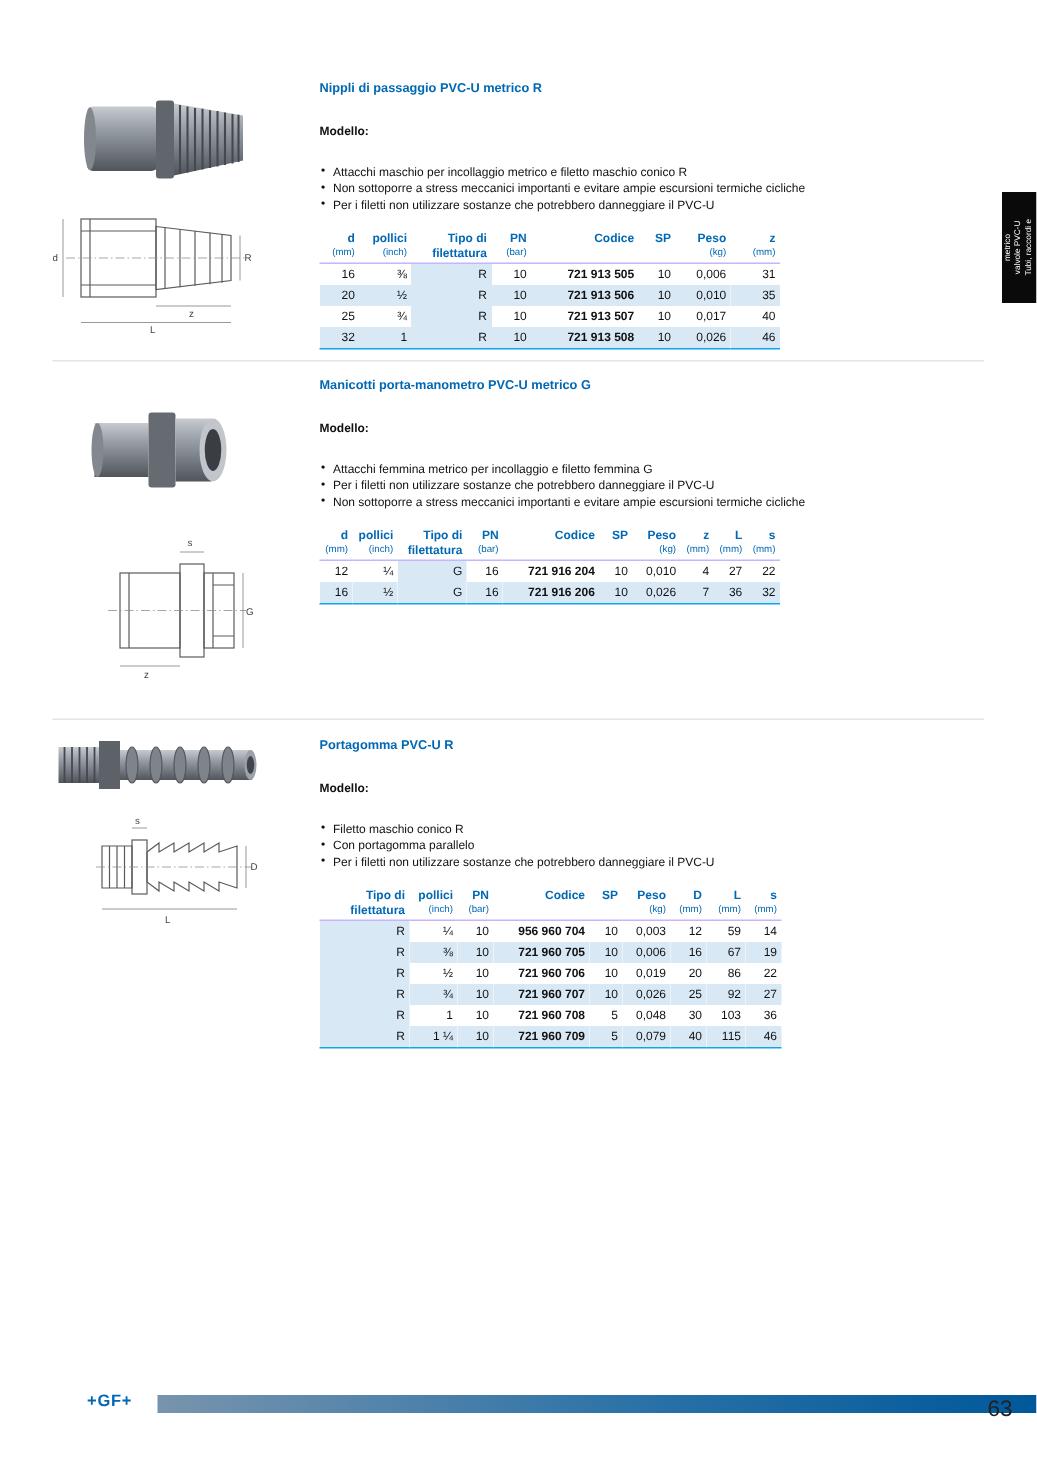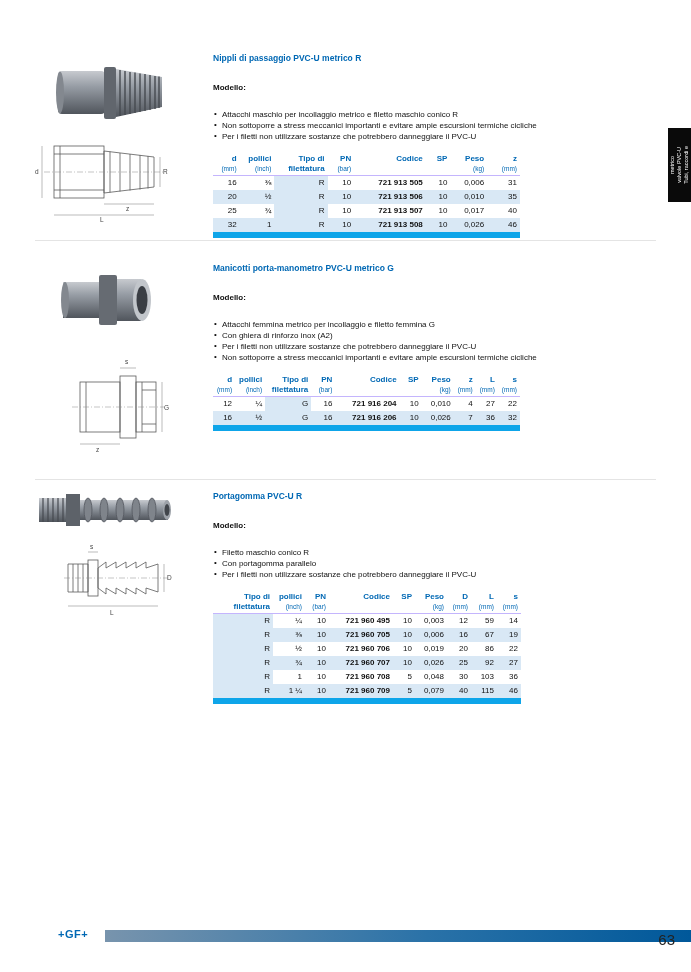--- a/index.html
+++ b/index.html
@@ -12,21 +12,21 @@
   .bullets{list-style:none;margin:16px 0 12px 0;padding:0;font-size:8px;line-height:11px}
   .bullets li{padding-left:9px;position:relative}
   .bullets li::before{content:"\2022";position:absolute;left:1px;top:-1px}
   table.product{border-collapse:collapse;table-layout:fixed;width:307px;font-size:8px}
   table.product th{color:#0068b4;text-align:right;padding:0 3px;font-weight:bold;font-size:8px;line-height:10px;vertical-align:bottom;white-space:nowrap;overflow:hidden}
   table.product tr.units th{font-weight:normal;font-size:6.5px;line-height:9px;border-bottom:1px solid #c4b5fd;padding-bottom:2px}
   table.product tr.units th.strong{font-weight:bold;font-size:8px}
   table.product td{text-align:right;padding:0 3px;height:14px;line-height:14px;white-space:nowrap;overflow:hidden}
   table.product tbody tr:nth-child(even) td{background:#d9e8f5}
   table.product td.shade{background:#d9e8f5}
-  table.product tbody tr:last-child td{border-bottom:6px solid #0ea5e9}
+  table.product tbody tr:last-child td{border-bottom:1px solid #0ea5e9}
   table.product td.bold{font-weight:bold}
   .divider{position:absolute;left:35px;width:621px;height:1px;background:#e4e4e4}
   .side-tab{position:absolute;right:0;top:128px;width:23px;height:74px;background:#0a0a0a;color:#fff;display:flex;flex-direction:row-reverse;justify-content:center;align-items:center;gap:0}
   .side-tab span{writing-mode:vertical-rl;transform:rotate(180deg);font-size:5.5px;line-height:7px;white-space:nowrap}
   .footer-bar{position:absolute;left:105px;top:930px;width:586px;height:12px;background:linear-gradient(90deg,#7894ad 0%,#2a72a8 55%,#00589a 100%)}
   .logo{position:absolute;left:58px;top:928px;color:#0068b4;font-weight:bold;font-size:11px;letter-spacing:0.5px}
   .page-num{position:absolute;right:16px;top:931px;font-size:15px;color:#222}
   svg text{font-family:"Liberation Sans",sans-serif}
 </style>
 </head>
@@ -205,26 +205,25 @@
         <line x1="96" y1="30" x2="96" y2="80"></line>
         <line x1="14" y1="92" x2="54" y2="92"></line>
       </g>
       <g font-size="6.5" fill="#444">
         <text x="59" y="12">s</text>
         <text x="98" y="58">G</text>
         <text x="30" y="100">z</text>
       </g>
     </svg>
   </div>
-  <div class="content" style="top:15px">
+  <div class="content" style="top:3px">
     <h2 class="title">Manicotti porta-manometro PVC-U metrico G</h2>
     <p class="modello">Modello:</p>
     <ul class="bullets">
         <li>Attacchi femmina metrico per incollaggio e filetto femmina G</li>
-        <li>Con ghiera di rinforzo inox (A2)</li>
         <li>Per i filetti non utilizzare sostanze che potrebbero danneggiare il PVC-U</li>
         <li>Non sottoporre a stress meccanici importanti e evitare ampie escursioni termiche cicliche</li>
       </ul>
     <table class="product">
         <colgroup>
           <col style="width: 22px;">
           <col style="width: 30px;">
           <col style="width: 46px;">
           <col style="width: 24px;">
           <col style="width: 64px;">
@@ -381,21 +380,21 @@
             <th>(mm)</th>
             <th>(mm)</th>
             <th>(mm)</th>
           </tr>
         </thead>
         <tbody>
           <tr>
             <td class="shade">R</td>
             <td>¼</td>
             <td>10</td>
-            <td class="bold">721 960 495</td>
+            <td class="bold">956 960 704</td>
             <td>10</td>
             <td>0,003</td>
             <td>12</td>
             <td>59</td>
             <td>14</td>
           </tr>
           <tr>
             <td class="shade">R</td>
             <td>⅜</td>
             <td>10</td>

